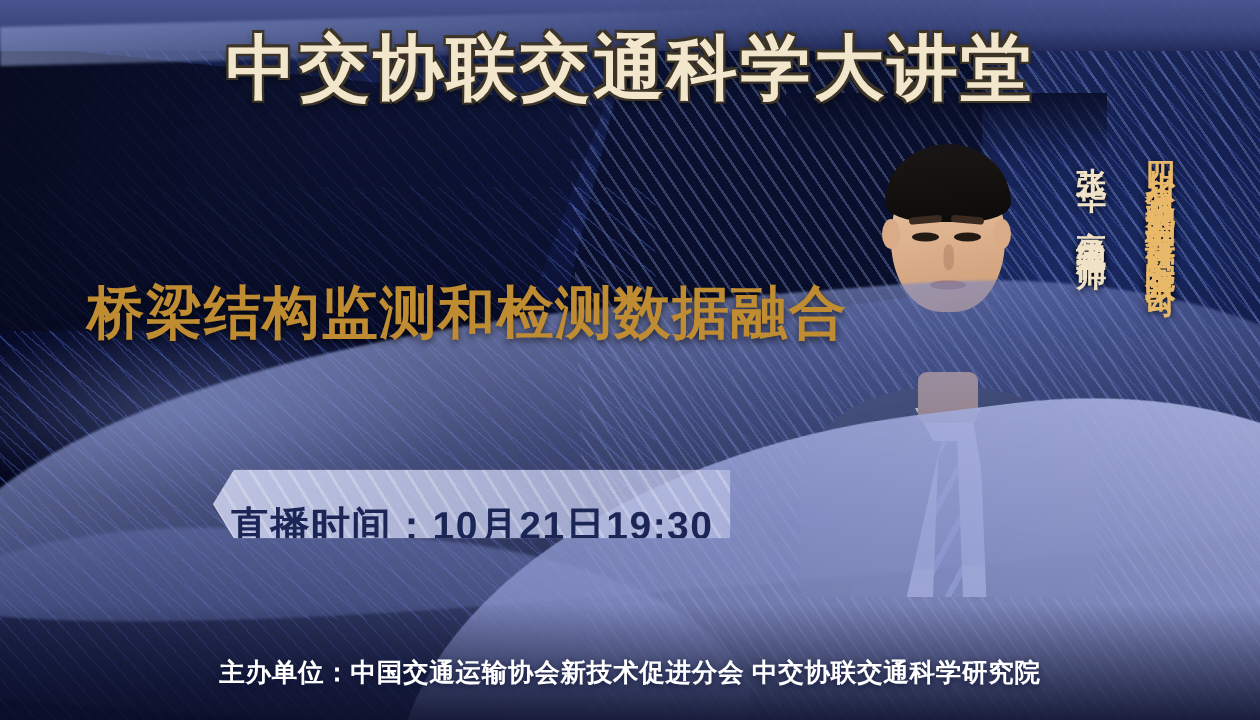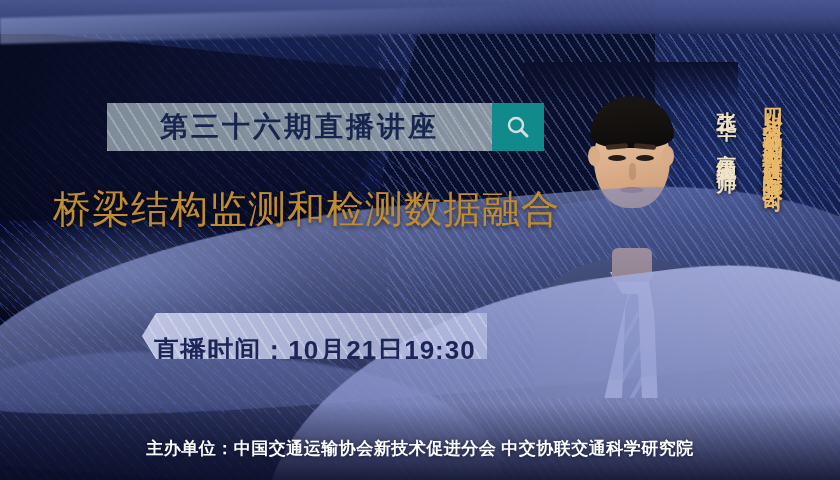--- a/index.html
+++ b/index.html
@@ -67,23 +67,23 @@
     width:437px;height:48px;}
   .sub-bar{flex:1;display:flex;align-items:center;justify-content:center;
     background:linear-gradient(100deg,rgba(152,168,178,.82),rgba(168,182,190,.78));
     color:#17254e;font-size:28px;font-weight:bold;letter-spacing:3px;
     position:relative;overflow:hidden;}
   .sub-bar:after{content:"";position:absolute;inset:0;
     background-image:repeating-linear-gradient(58deg, rgba(255,255,255,.22) 0 2px, rgba(0,0,0,0) 2px 10px);}
   .sub-bar span{position:relative;z-index:2;}
   .sub-search{width:52px;background:#108a8a;display:flex;align-items:center;justify-content:center;}
   
-  .headline{position:absolute;left:0;top:186px;width:565px;text-align:center;
-    color:#c08c31;font-size:38px;font-weight:normal;line-height:1.25;letter-spacing:1px;
-    text-shadow:0 2px 5px rgba(0,0,0,.6);margin-left:24px;}
+  .headline{position:absolute;left:0;top:186px;width:565px;text-align:right;
+    color:#c08c31;font-size:38px;font-weight:bold;line-height:1.25;letter-spacing:1px;
+    text-shadow:0 2px 5px rgba(0,0,0,.6);}
   .headline .l2{display:block;}
   
   .time-badge{position:absolute;left:142px;top:313px;width:345px;height:46px;
     display:flex;align-items:center;justify-content:center;
     background:linear-gradient(105deg,rgba(205,210,238,.88),rgba(178,186,224,.80));
     clip-path:polygon(14px 0, 100% 0, 100% 100%, 14px 100%, 0 50%);
     color:#1b2656;font-size:26px;font-weight:bold;letter-spacing:1px;
     box-shadow:0 2px 10px rgba(0,0,0,.35);overflow:hidden;}
   .time-badge:before{content:"";position:absolute;inset:0;
     background-image:repeating-linear-gradient(58deg, rgba(255,255,255,.25) 0 2px, rgba(0,0,0,0) 2px 11px);}
@@ -179,32 +179,22 @@
     <div class="p-nose"></div>
     <div class="p-mouth"></div>
     <div class="p-fade"></div>
   </div>
 
   <div class="silk1"></div>
   <div class="silk3"></div>
   <div class="silk2"></div>
   <div class="silk4"></div>
 
-
-  <div class="sub-wrap">
-    <div class="sub-bar">
-      <span>第三十六期直播讲座</span>
-    </div>
-    <div class="sub-search">
-      <svg width="26" height="26" viewBox="0 0 26 26">
-        <circle cx="11" cy="11" r="7" fill="none" stroke="#d8dde2" stroke-width="2.4"></circle>
-        <line x1="16" y1="16" x2="22" y2="22" stroke="#d8dde2" stroke-width="3" stroke-linecap="round"></line>
-      </svg>
-    </div>
-  </div>
+  <div class="main-title">中交协联交通科学大讲堂</div>
+
 
   <div class="headline">
     <span>桥梁结构监测和检测数据融合</span>
   </div>
 
   <div class="time-badge">
     <span>直播时间：10月21日19:30</span>
   </div>
 
   <div class="vtext v-speaker">张二华  高级工程师</div>

